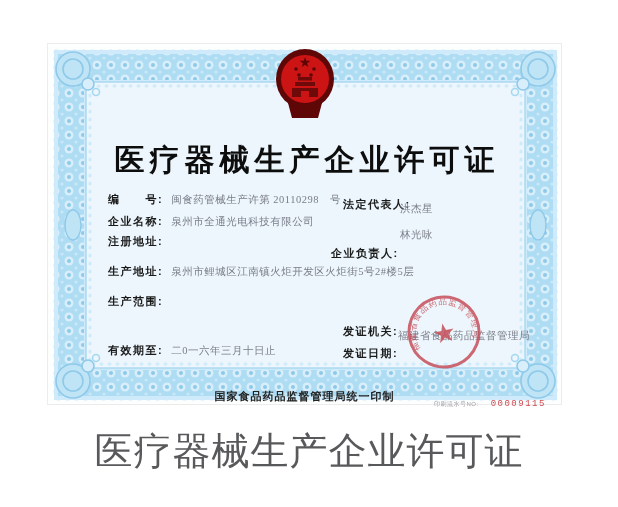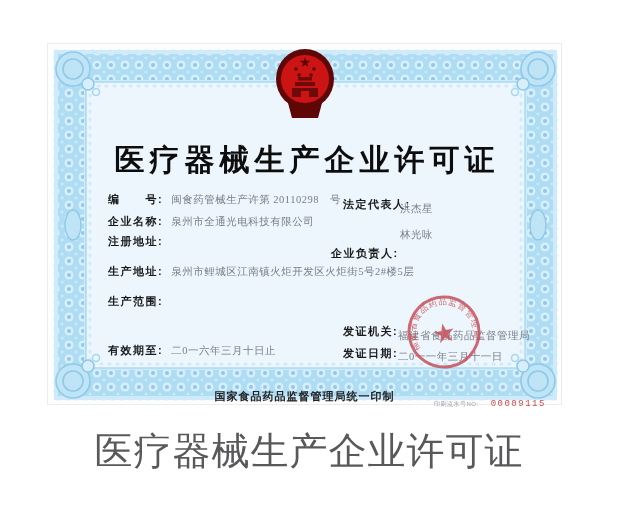--- a/index.html
+++ b/index.html
@@ -159,23 +159,20 @@
     <span class="val">福建省食品药品监督管理局</span>
   </div>
 
   <div class="f row" style="left:60px;top:299px;">
     <span class="lbl">有效期至:</span>
     <span class="val">二0一六年三月十日止</span>
   </div>
   <div class="f" style="left:295px;top:299px;">
     <span class="lbl">发证日期:</span>
   </div>
-  <div class="f" style="left:350px;top:302px;">
-    <span class="val">二0一一年三月十一日</span>
-  </div>
 
   <svg class="seal" width="80" height="80" viewBox="0 0 80 80" aria-hidden="true">
     <defs>
       <path id="sealArc" d="M 14 54 A 29 29 0 1 1 66 54" fill="none"></path>
     </defs>
     <circle cx="40" cy="40" r="35" fill="none" stroke="#c64a55" stroke-width="3"></circle>
     <text font-size="8.5" fill="#c64a55" letter-spacing="1">
       <textPath href="#sealArc" startOffset="2">福建省食品药品监督管理局</textPath>
     </text>
     <text x="40" y="50" font-size="26" text-anchor="middle" fill="#c64a55">★</text>

